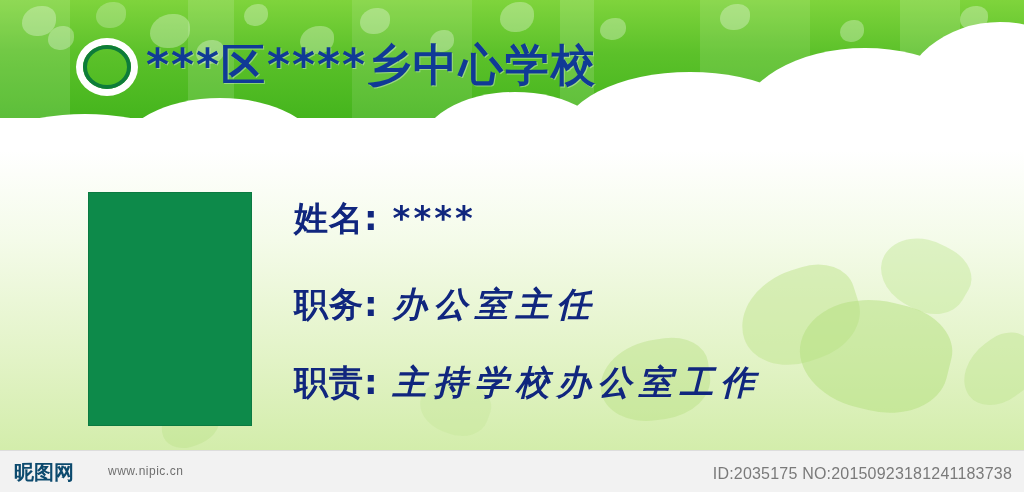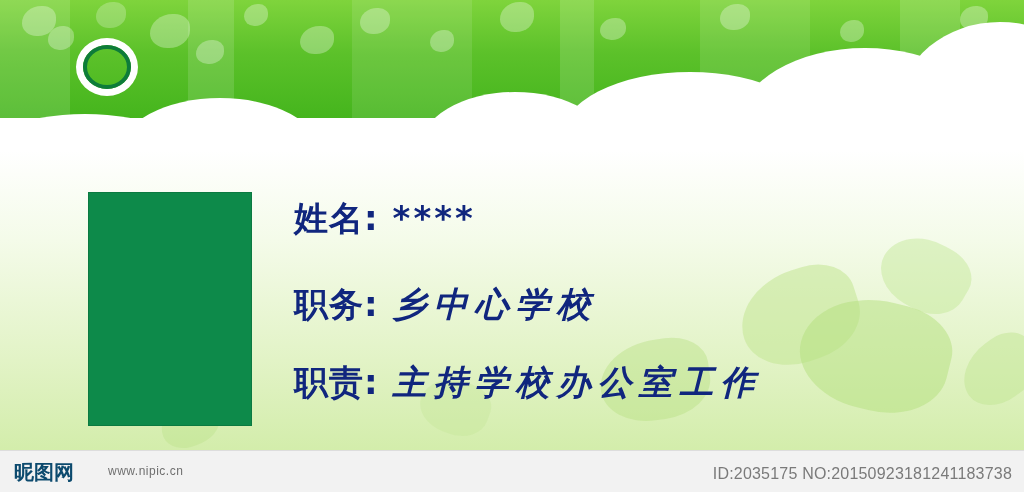--- a/index.html
+++ b/index.html
@@ -171,33 +171,34 @@
     <div class="wing" style="left:880px;top:90px;width:90px;height:70px;transform:rotate(30deg);opacity:.45;"></div>
     <div class="wing d" style="left:600px;top:190px;width:110px;height:80px;transform:rotate(-8deg);opacity:.4;"></div>
     <div class="wing" style="left:420px;top:230px;width:70px;height:54px;transform:rotate(20deg);opacity:.35;"></div>
     <div class="wing d" style="left:160px;top:250px;width:60px;height:46px;transform:rotate(-24deg);opacity:.3;"></div>
     <div class="wing" style="left:960px;top:190px;width:80px;height:60px;transform:rotate(-36deg);opacity:.5;"></div>
   </div>
 
   <div class="ring"></div>
   <div class="ring-in"></div>
 
+  <div class="school-title">***区****乡中心学校</div>
 
   <div class="photo"></div>
 
   <div class="info">
 
     <div class="row r1">
       <span class="lbl">姓名:</span>
       <span class="val plain">****</span>
     </div>
 
     <div class="row r2">
       <span class="lbl">职务:</span>
-      <span class="val">乡中心学校</span>
+      <span class="val">办公室主任</span>
     </div>
 
     <div class="row">
       <span class="lbl">职责:</span>
       <span class="val">主持学校办公室工作</span>
     </div>
 
   </div>
 
   <div class="footer">

